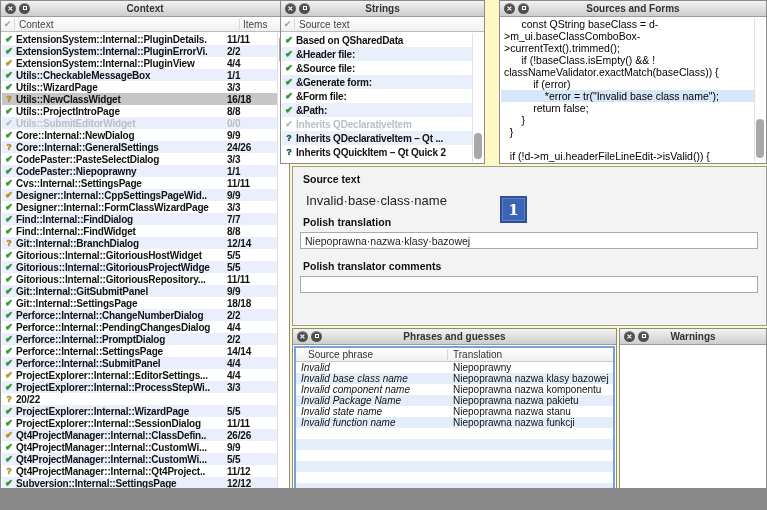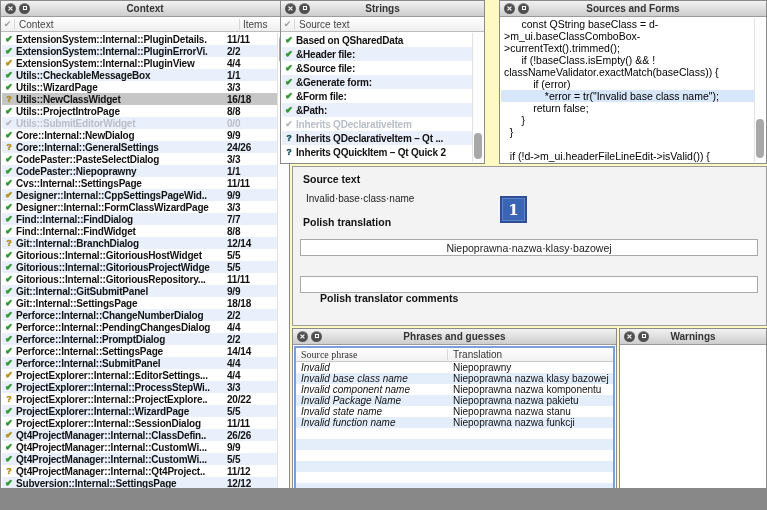--- a/index.html
+++ b/index.html
@@ -65,30 +65,30 @@
   #strings-thumb { bottom:3px; height:26px; }
   #sources-scroll { top:17px; }
   #sources-thumb { top:101px; height:39px; }
 
   #code-view { position:absolute; left:1px; right:12px; top:17px; bottom:0; background:#fff; overflow:hidden; }
   .code-line { white-space:pre; font-size:10.5px; line-height:12px; color:#000; padding-left:3px; }
   .code-line.hl { background:#d8e6f9; }
 
   
   .ed-label { position:absolute; font-size:10.5px; font-weight:bold; color:#111; }
-  .ed-value { position:absolute; font-size:10px; color:#222; }
+  .ed-value { position:absolute; font-size:13px; color:#222; }
   .ed-input {
     position:absolute; height:17px; border:1px solid #a9a9a9; background:#fff;
     font-size:10.5px; color:#222; padding:0 4px; font-family:"Liberation Sans",sans-serif;
   }
 
   
   .phrases-body { position:absolute; left:1px; right:1px; top:17px; bottom:1px; border:2px solid #79a0d8; background:#fff; overflow:hidden; }
   .phead { display:flex; height:14px; background:linear-gradient(#ffffff,#f0f0f0); border-bottom:1px solid #c9c9c9; font-size:10px; color:#333; align-items:center; }
-  .phead .c1 { width:152px; padding-left:5px; border-right:1px solid #d6d6d6;font-family:Liberation Serif, serif; }
+  .phead .c1 { width:152px; padding-left:12px; border-right:1px solid #d6d6d6; }
   .phead .c2 { flex:1; padding-left:5px; }
   .prow { display:flex; height:11px; font-size:10px; color:#111; align-items:center; }
   .prow:nth-child(even) { background:#e4eefb; }
   .prow .c1 { width:152px; min-width:152px; padding-left:5px; white-space:nowrap; overflow:hidden;font-style:italic; }
   .prow .c2 { flex:1; padding-left:5px; white-space:nowrap; overflow:hidden; }
   .hscroll { position:absolute; left:0; right:0; bottom:0; height:10px; background:#f4f4f4; border-top:1px solid #ddd; }
   .hthumb { position:absolute; top:1px; left:4px; width:195px; height:7px; background:#a6a6a6; border-radius:3.5px; }
 
   #warnings-body { position:absolute; left:1px; right:1px; top:17px; bottom:1px; background:#fff; }
 
@@ -263,21 +263,20 @@
           <span class="nm">ProjectExplorer::Internal::EditorSettings...</span>
           <span class="it">4/4</span>
         </div>
         <div class="row">
           <span class="ic ic-done">✔</span>
           <span class="nm">ProjectExplorer::Internal::ProcessStepWi..</span>
           <span class="it">3/3</span>
         </div>
         <div class="row">
           <span class="ic ic-question">?</span>
-          <span class="nm">ProjectExplorer::Internal::ProjectExplore..</span>
           <span class="it">20/22</span>
         </div>
         <div class="row">
           <span class="ic ic-done">✔</span>
           <span class="nm">ProjectExplorer::Internal::WizardPage</span>
           <span class="it">5/5</span>
         </div>
         <div class="row">
           <span class="ic ic-done">✔</span>
           <span class="nm">ProjectExplorer::Internal::SessionDialog</span>
@@ -399,22 +398,22 @@
       </div>
     <div class="vscroll" id="sources-scroll">
       <div class="vthumb" id="sources-thumb"></div>
     </div>
   </section>
 
   <section class="dock" id="editor-area">
     <span class="ed-label" style="left:10px; top:6px;">Source text</span>
     <span class="ed-value" style="left:13px; top:26px;">Invalid·base·class·name</span>
     <span class="ed-label" style="left:10px; top:49px;">Polish translation</span>
-    <input class="ed-input" style="left: 7px; top: 72px; width: 458px; text-align: center;" value="Niepoprawna·nazwa·klasy·bazowej">
-    <span class="ed-label" style="left:27px; top:93px;margin-top:32px;">Polish translator comments</span>
+    <input class="ed-input" style="left: 7px; top: 65px; width: 458px;" value="Niepoprawna·nazwa·klasy·bazowej">
+    <span class="ed-label" style="left:10px; top:93px;">Polish translator comments</span>
     <input class="ed-input" style="left: 7px; top: 109px; width: 458px;" value="">
   </section>
 
   <section class="dock" id="phrases-dock">
     <header class="titlebar">
       <span class="tb-btn tb-close">✕</span>
       <span class="tb-btn tb-float"><span class="sq"></span></span>
       <span>Phrases and guesses</span>
     </header>
     <div class="phrases-body">

